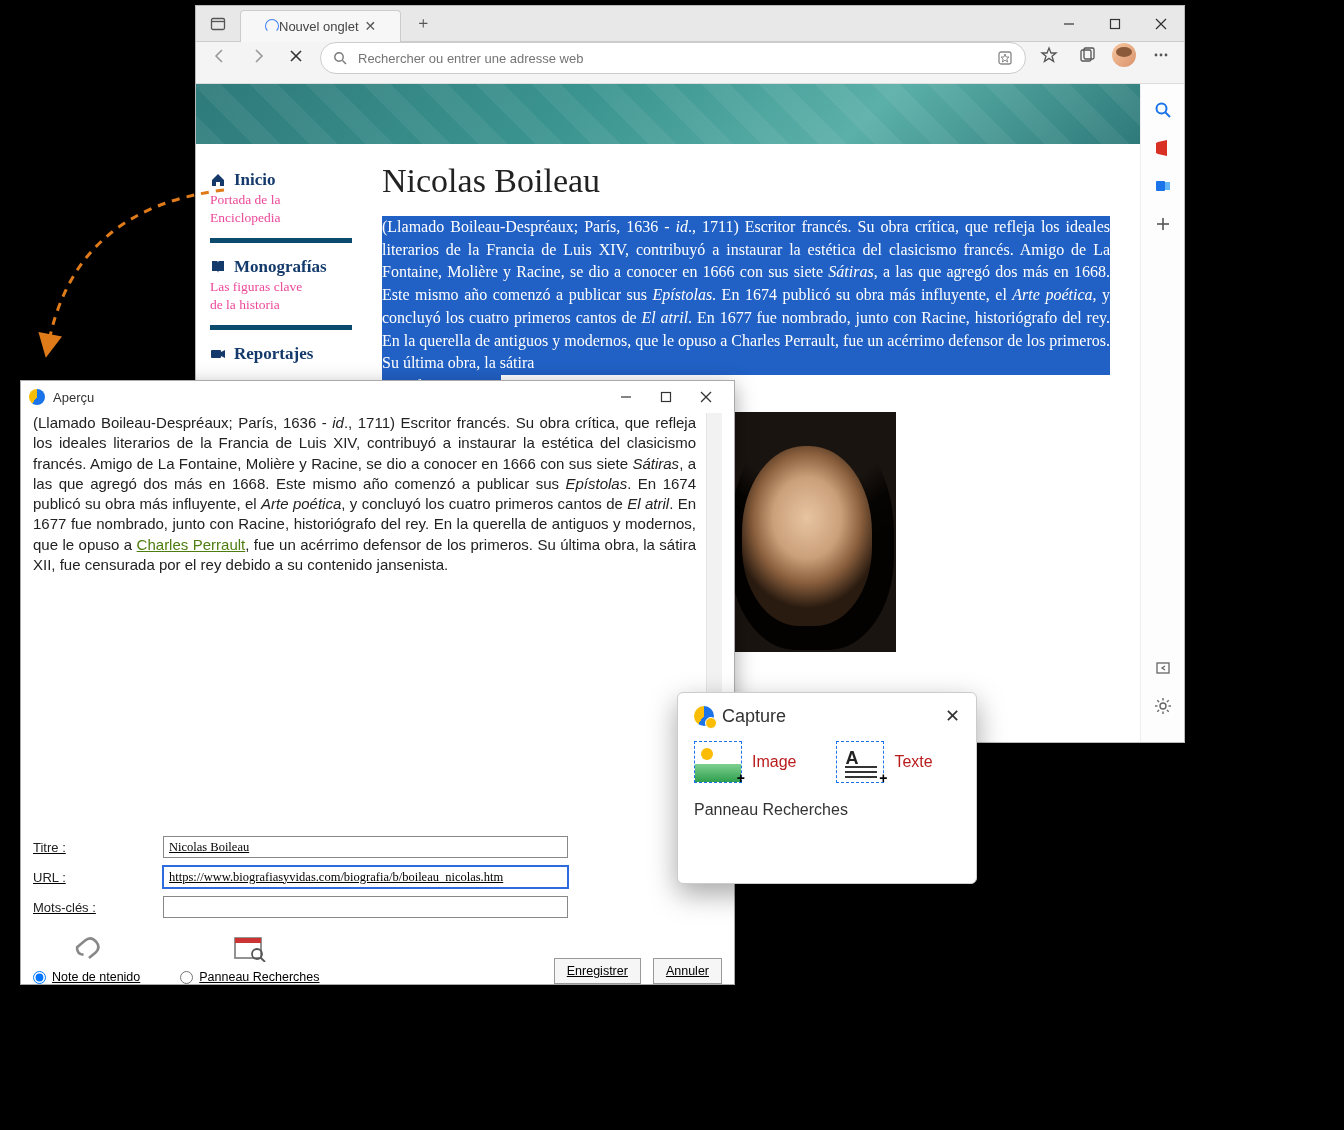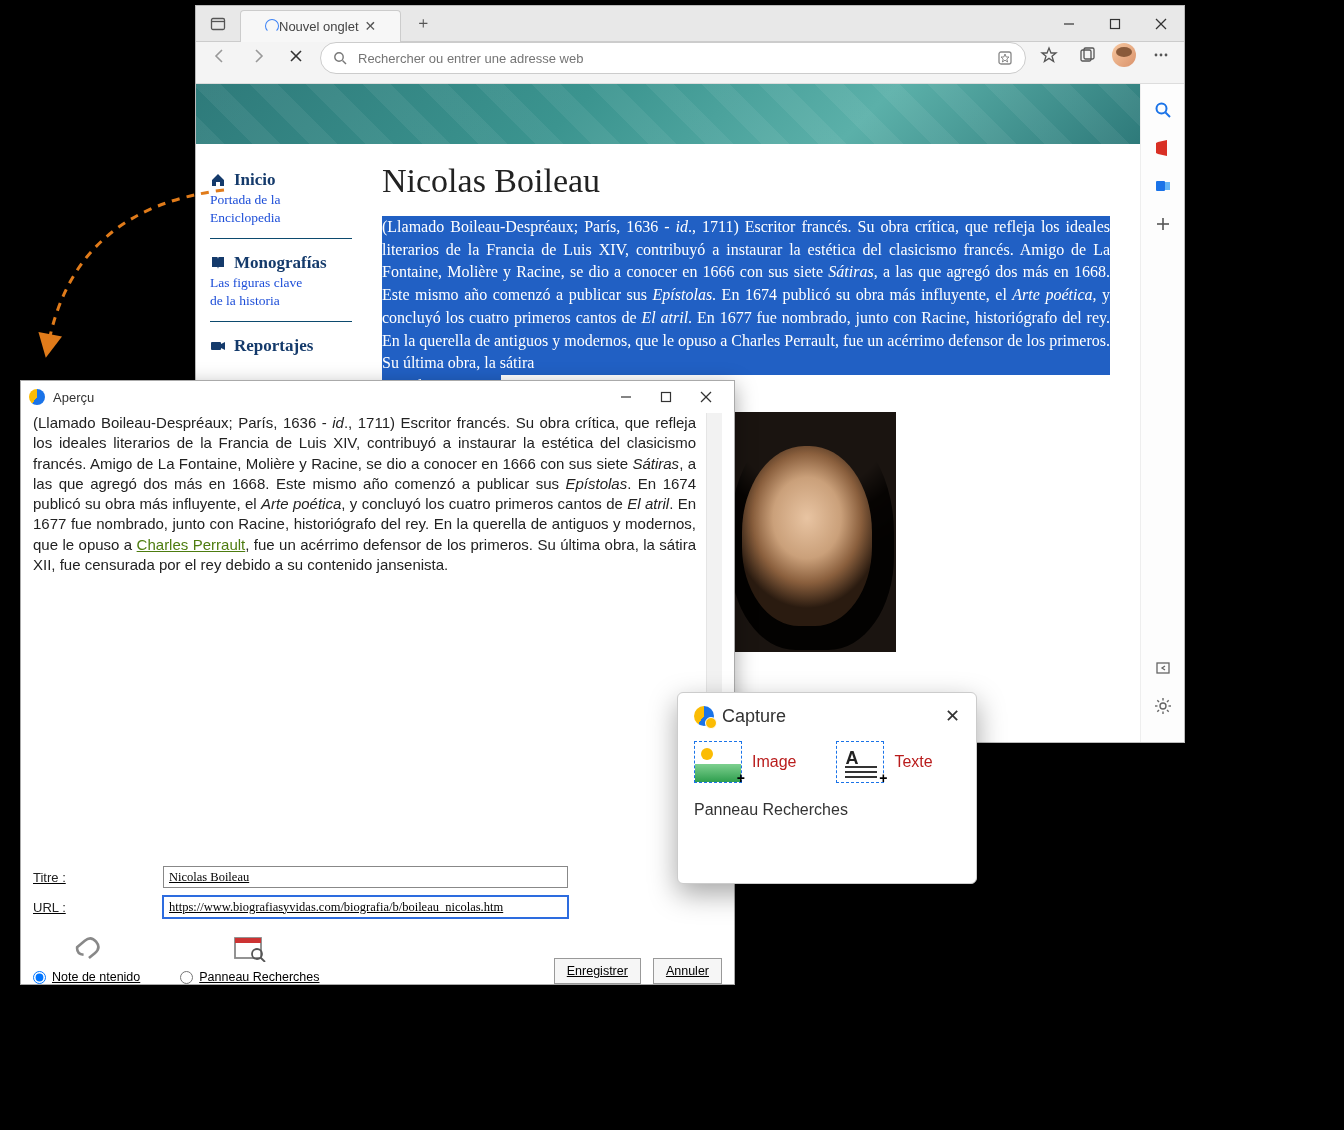--- a/index.html
+++ b/index.html
@@ -71,24 +71,24 @@
   .page-header-band {
     height: 60px;
     background: linear-gradient(135deg,#2e7a7a 0%,#3b948f 40%,#5bb0a9 70%,#2e7a7a 100%);
     position:relative;
   }
   .page-header-overlay{position:absolute;inset:0;background:repeating-linear-gradient(45deg,rgba(255,255,255,.06) 0 20px,transparent 20px 40px);}
   .page-body { display:flex; }
   .sidebar {
     width: 170px; padding: 20px 14px 0 14px;
   }
-  .side-item{ border-top: 1px solid #0c4a6e; padding: 14px 0 12px;}
+  .side-item{ border-top: 5px solid #0c4a6e; padding: 14px 0 12px;}
   .side-item:first-child{border-top:none;padding-top:6px;}
   .side-title { color:#143a6b; font-weight:700; font-size:17px; display:flex; align-items:center; gap:8px; font-family: Georgia, "Times New Roman", serif;}
-  .side-sub { color:#1d4ed8; font-size:13.5px; margin-top:2px; font-family: Georgia, "Times New Roman", serif;}
+  .side-sub { color:#ec4899; font-size:13.5px; margin-top:2px; font-family: Georgia, "Times New Roman", serif;}
   .side-item.active .side-sub:first-of-type{
     text-decoration: underline wavy rgba(220,120,20,.8);
     text-underline-offset: 3px;
   }
   .article { flex:1; padding: 18px 30px 20px 16px; font-family: Georgia, "Times New Roman", serif;}
   .article h1 { font-size: 34px; font-weight: 400; color:#222; margin-bottom:16px;}
   .article p {
     font-size: 16px; line-height: 1.42; text-align: justify;
     background:#2160c4; color:#fff;
     padding: 0; 
@@ -410,20 +410,24 @@
   </div>
   <div class="apercu-form">
     <div class="form-row">
       <label>Titre :</label>
       <input type="text" value="Nicolas Boileau" style="">
     </div>
     <div class="form-row">
       <label>URL :</label>
       <input type="text" class="focused" value="https://www.biografiasyvidas.com/biografia/b/boileau_nicolas.htm" style="">
     </div>
+    <div class="form-row">
+      <label>Mots-clés :</label>
+      <input type="text" value="" style="">
+    </div>
     <div class="form-actions">
       <div class="action-col">
         <div class="ico">
             <svg width="30" height="30" viewBox="0 0 30 30">
               <path d="M8 18 Q3 13 8 8 L18 8 Q26 8 26 16 Q26 24 18 24 L10 24" fill="none" stroke="#888" stroke-width="2.6" transform="rotate(-40 15 15)"></path>
             </svg>
           </div>
         <label class="radio-row">
             <input type="radio" name="dest" checked="" style=""> 
             <span>Note de ntenido</span>

